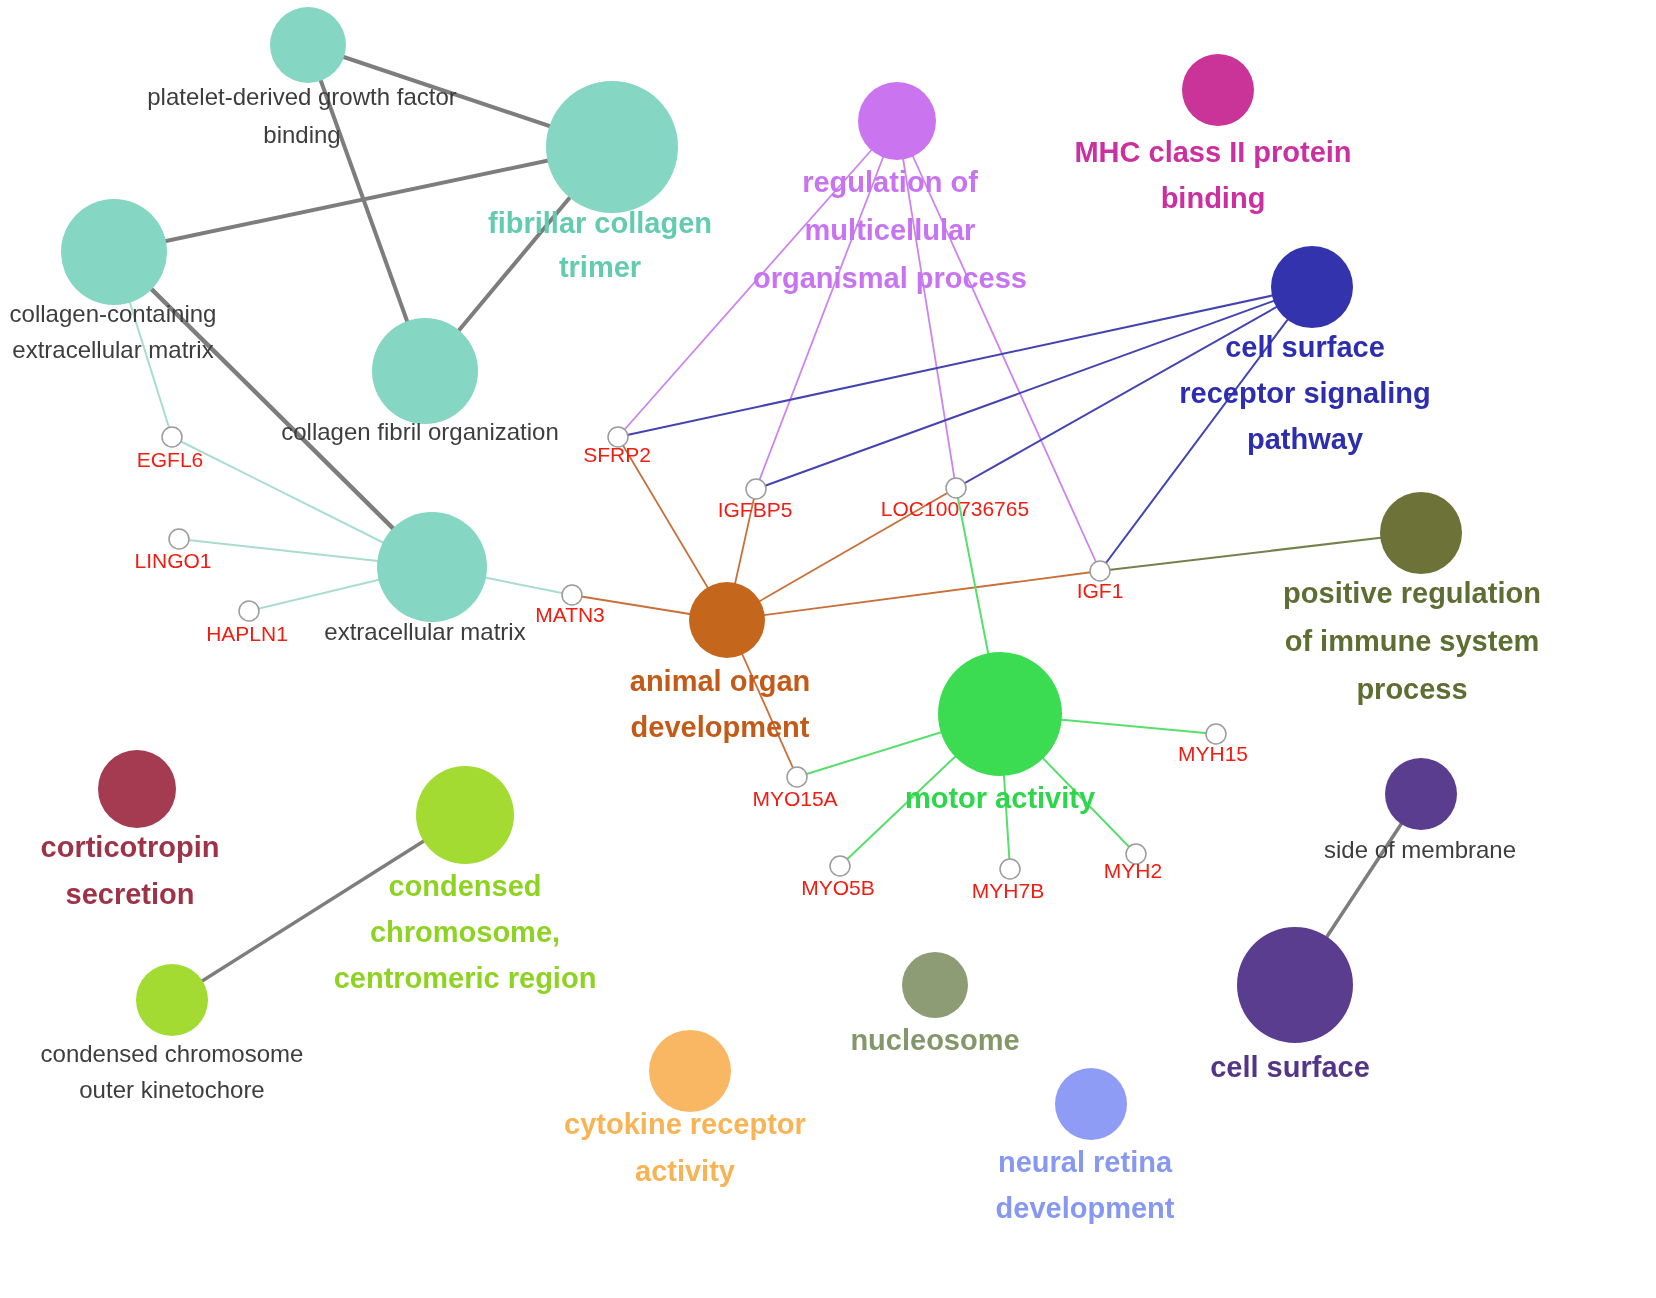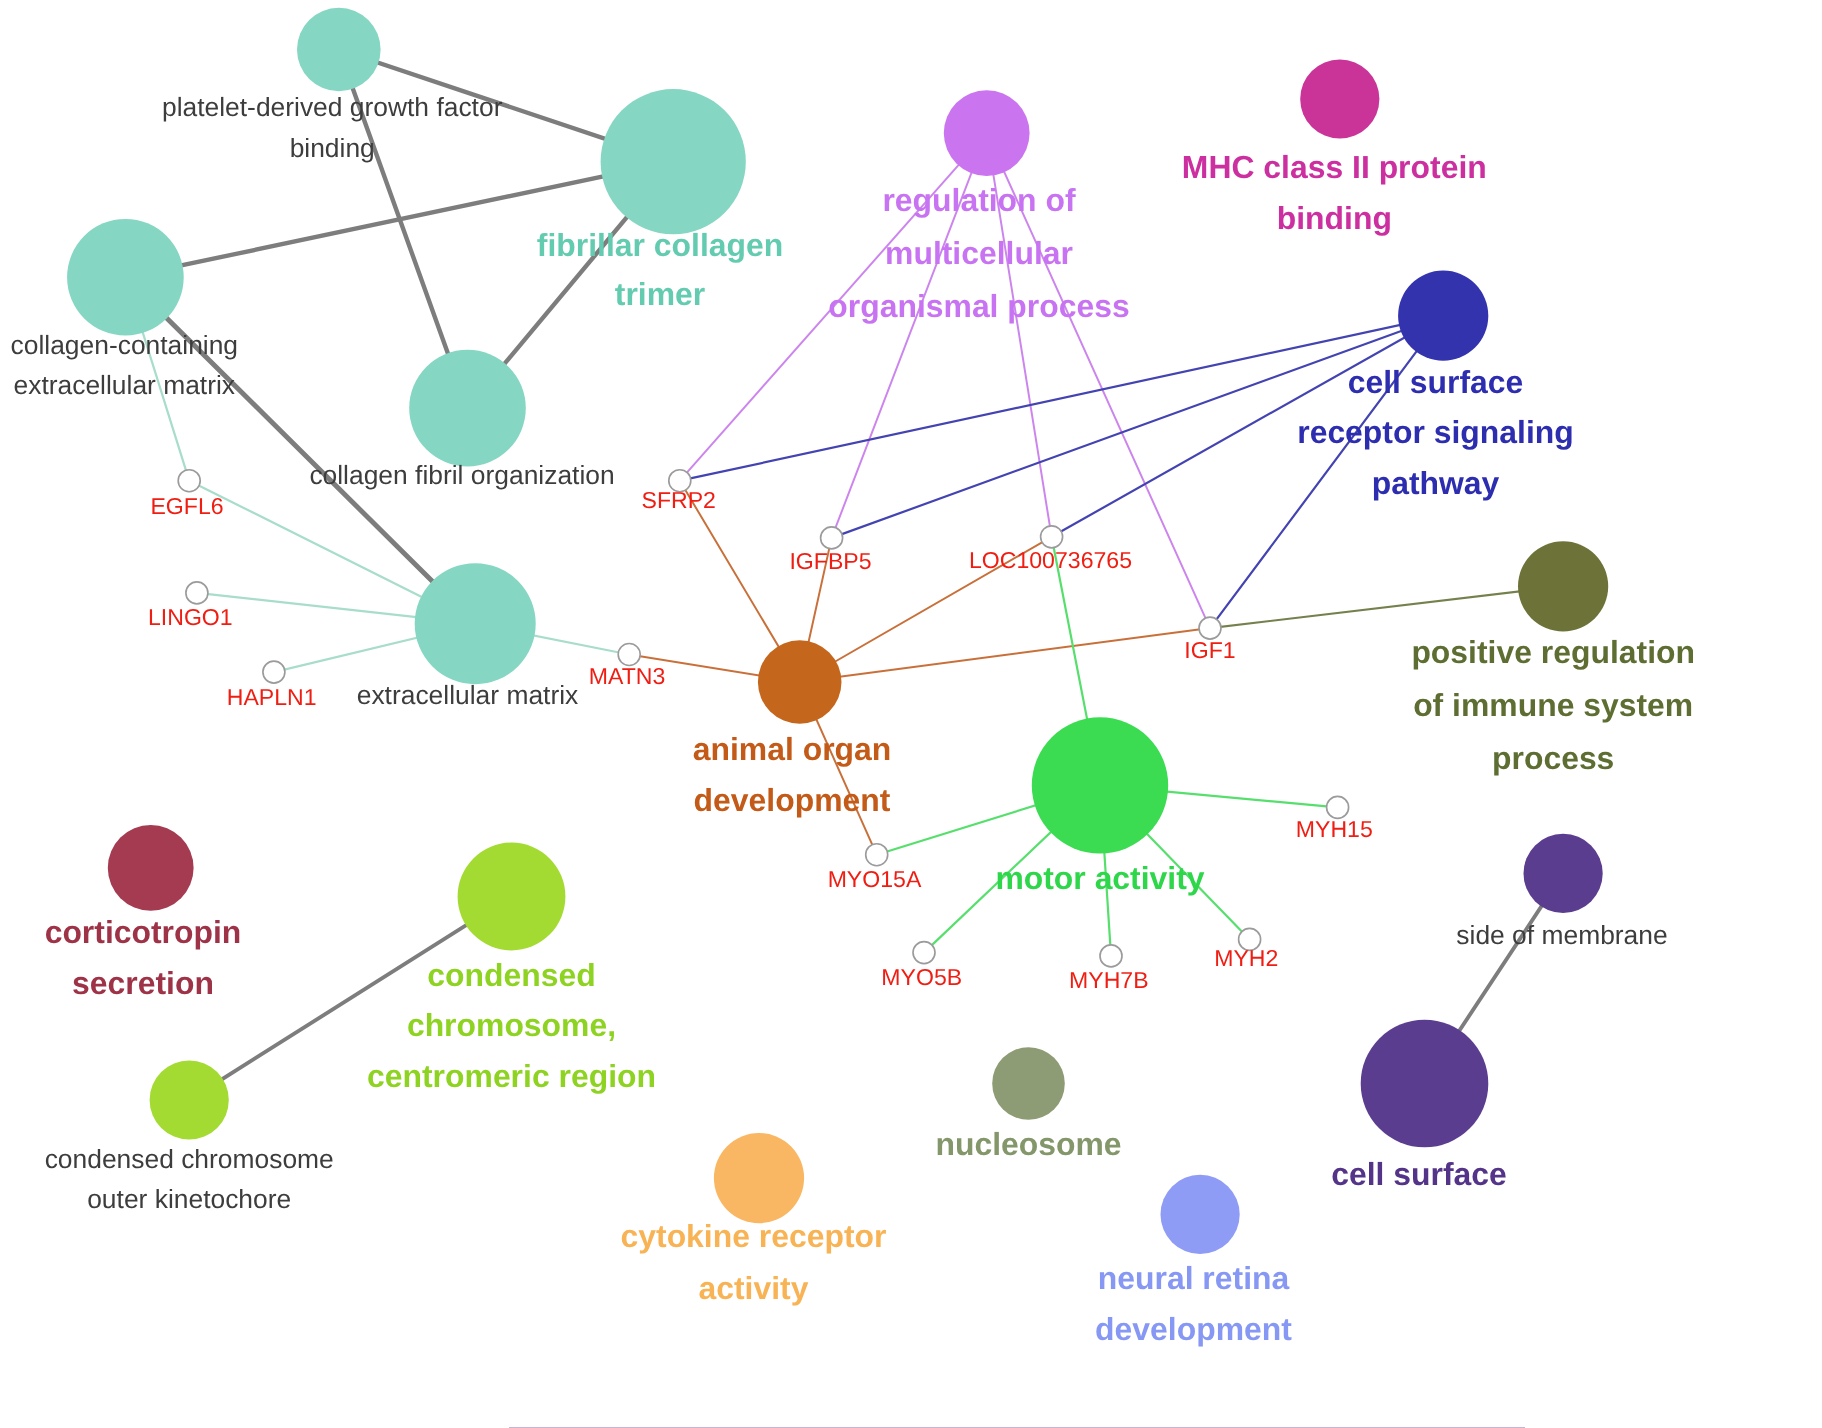--- a/index.html
+++ b/index.html
@@ -4,21 +4,21 @@
 <style>
   html, body {
     margin: 0;
     padding: 0;
     background: #ffffff;
   }
   .figure-wrap {
     position: relative;
     width: 1656px;
     height: 1298px;
-    background: #701a75;
+    background: #0ea5e9;
     overflow: hidden;
   }
   svg text {
     font-family: "Liberation Sans", sans-serif;
   }
 </style>
 </head>
 <body>
 
 <div class="figure-wrap">

